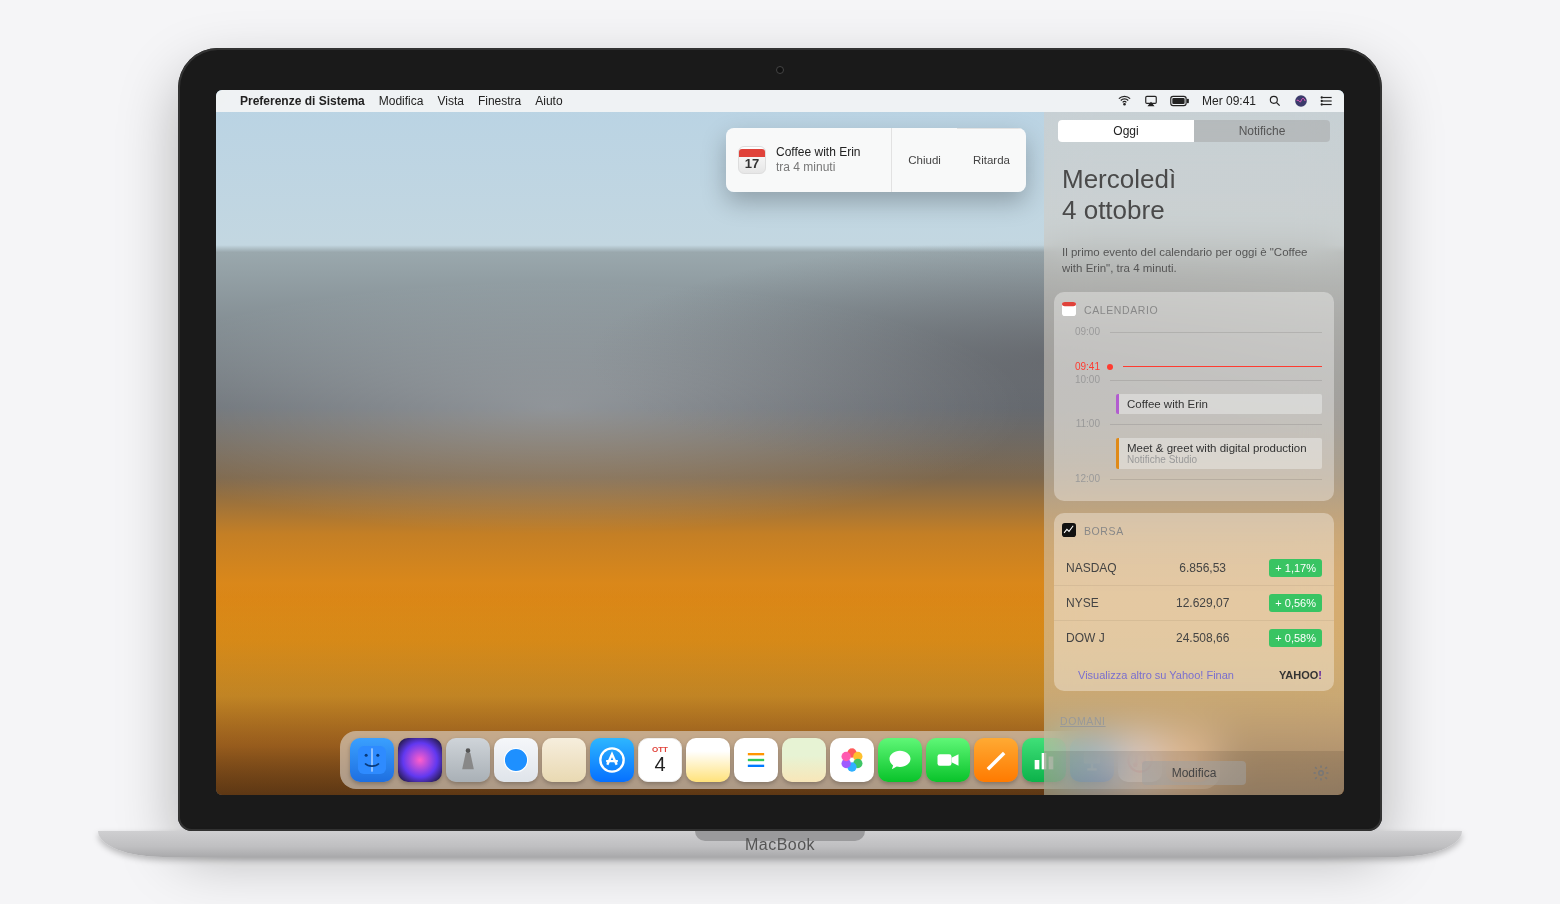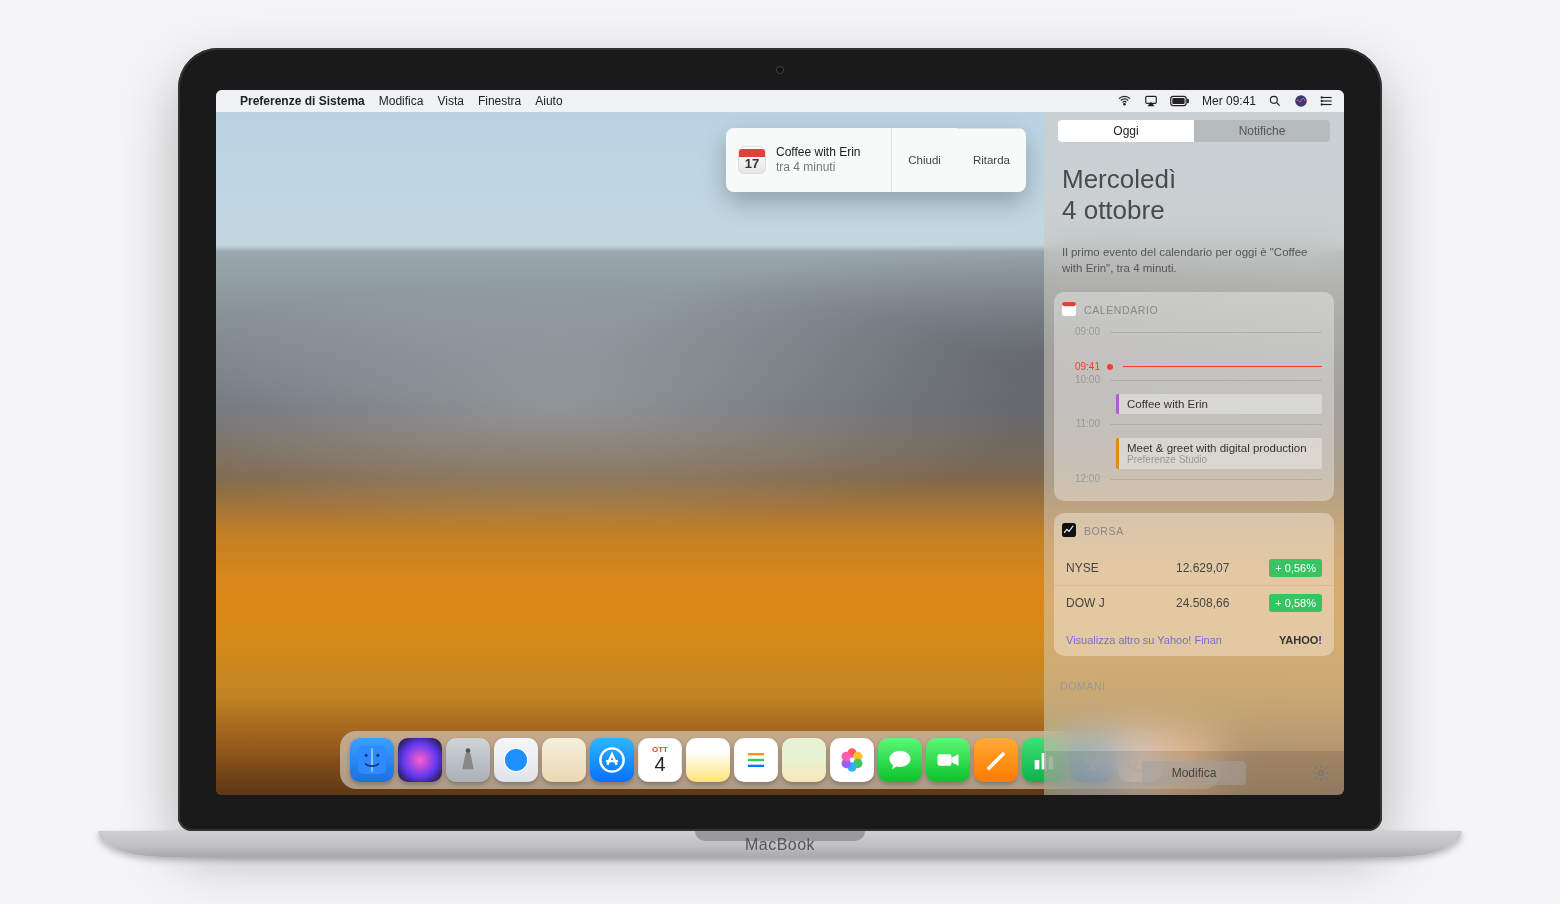--- a/index.html
+++ b/index.html
@@ -190,28 +190,28 @@
   }
   .stock-row:first-child{border-top:none;}
   .s-sym{ color:#444; width:70px;}
   .s-val{ color:#444; }
   .s-chg{
     background:#39c463; color:#fff; font-size:11px;
     padding:3px 6px; border-radius:3px; min-width:52px; text-align:center;
   }
   .stock-foot{
     display:flex; justify-content:space-between; align-items:center;
-    padding:8px 12px 10px; font-size:11px; color:#7a6fcf;
+    padding:8px 12px 10px; font-size:11px; color:#7a6fcf;margin-left:12px;
   }
   .yahoo{ color:#5f249f; font-weight:700; font-size:11px;}
   .yahoo span{color:#333;font-weight:700;}
 
   .nc-tom{
     margin:0 10px 0; padding:12px 6px 4px;
-    font-size:10.5px; letter-spacing:.6px; color:#999;
+    font-size:10.5px; letter-spacing:.6px; color:#999;text-decoration:underline;
   }
 
   .nc-foot{
     margin-top:auto; height:44px;
     display:flex; align-items:center; justify-content:center;
     background: rgba(0,0,0,.10);
     position:relative;
   }
   .nc-foot button{
     border:none; background:rgba(160,160,160,.55);
@@ -382,40 +382,45 @@
               </div>
             <div class="ev">
               <div class="t">Coffee with Erin</div>
             </div>
             <div class="hour-row" style="height:20px">
                 <div class="hl">11:00</div>
                 <div class="line"></div>
               </div>
             <div class="ev orange">
               <div class="t">Meet &amp; greet with digital production</div>
-              <div class="s">Preferenze Studio</div>
+              <div class="s">Notifiche Studio</div>
             </div>
             <div class="hour-row" style="height:14px">
                 <div class="hl">12:00</div>
                 <div class="line"></div>
               </div>
           </div>
         </div>
 
         <div class="widget">
           <div class="widget-h">
             <span>
               <svg width="14" height="14" viewBox="0 0 20 20">
                   <rect width="20" height="20" rx="4" fill="#111"></rect>
                   <path d="M3 14l4-5 3 3 6-8" stroke="#fff" stroke-width="1.5" fill="none"></path>
                 </svg>
             </span>
             <span>BORSA</span>
           </div>
           <div class="w-stock-body">
+            <div class="stock-row">
+              <span class="s-sym">NASDAQ</span>
+              <span class="s-val">6.856,53</span>
+              <span class="s-chg">+ 1,17%</span>
+            </div>
             <div class="stock-row">
               <span class="s-sym">NYSE</span>
               <span class="s-val">12.629,07</span>
               <span class="s-chg">+ 0,56%</span>
             </div>
             <div class="stock-row">
               <span class="s-sym">DOW J</span>
               <span class="s-val">24.508,66</span>
               <span class="s-chg">+ 0,58%</span>
             </div>

